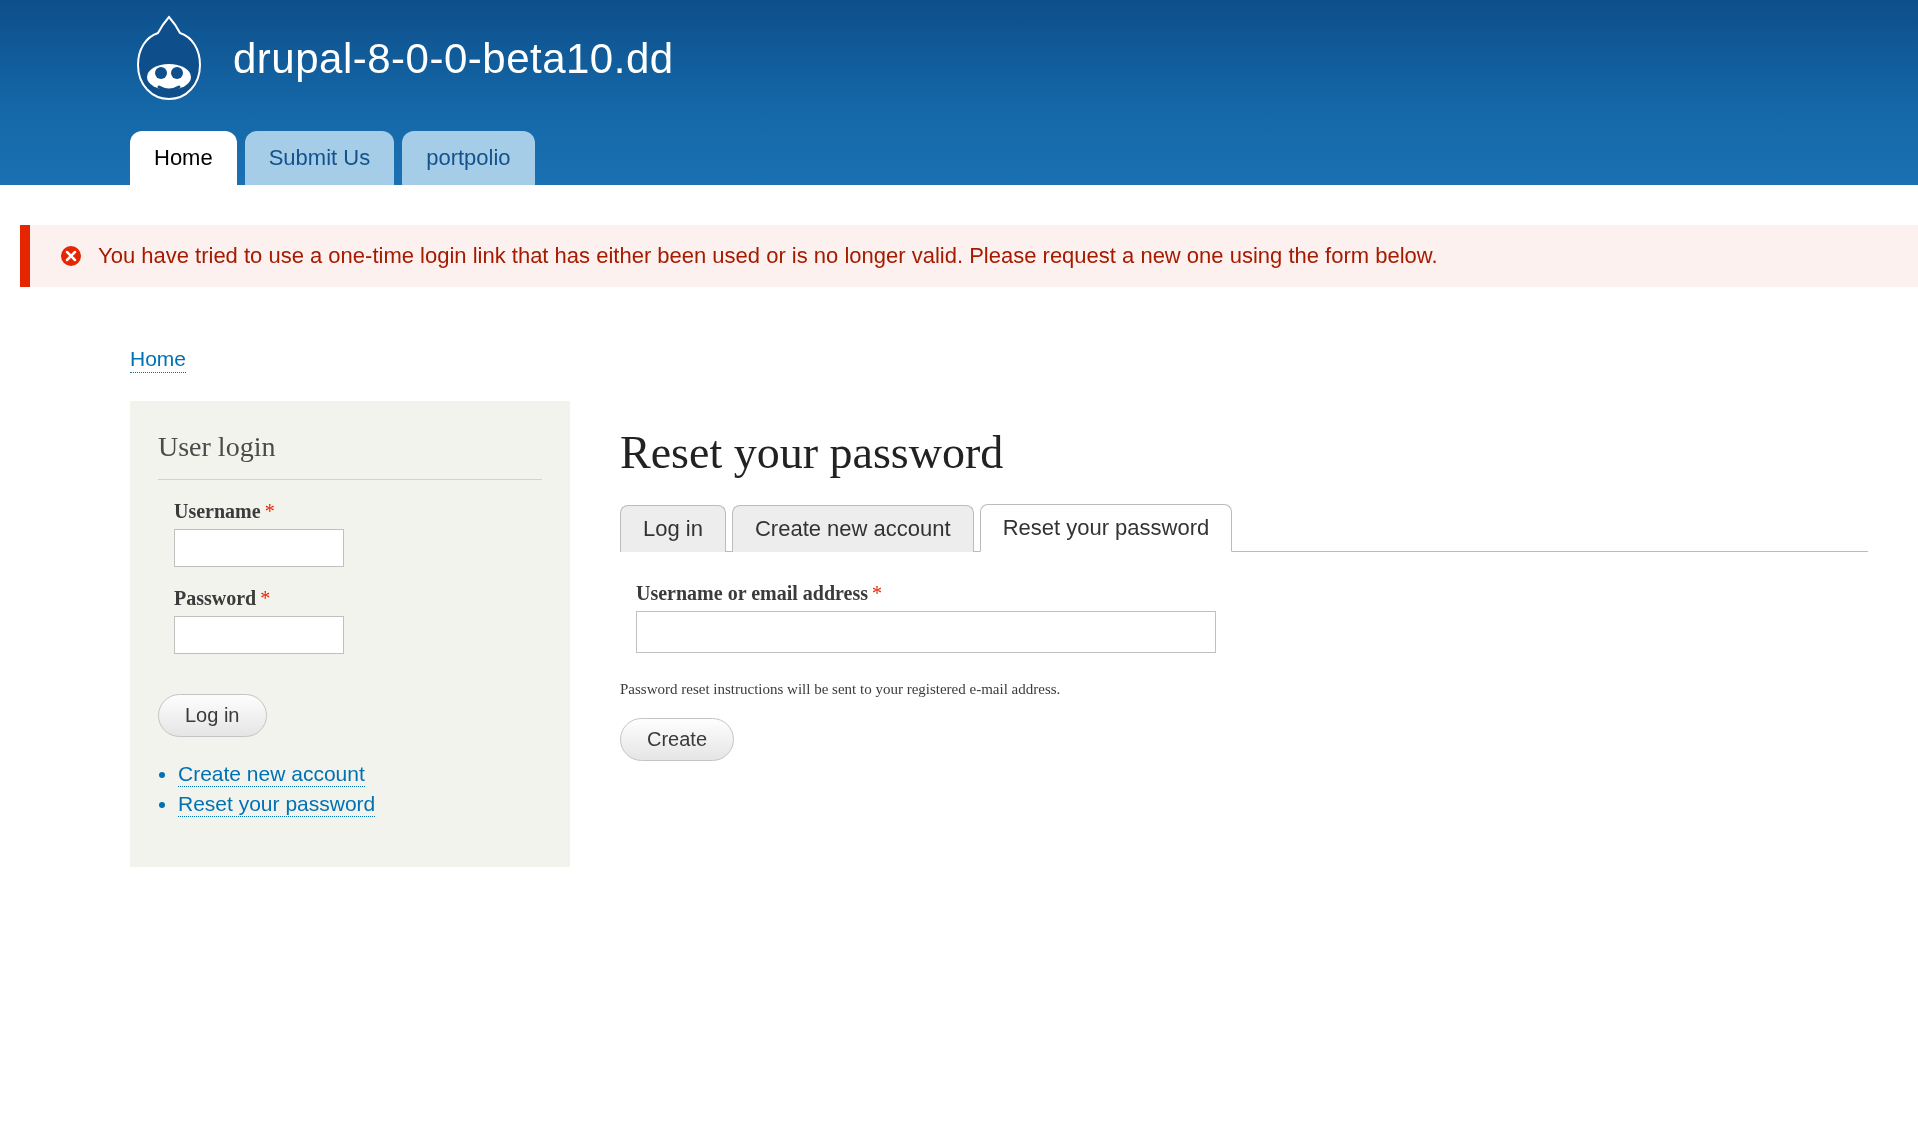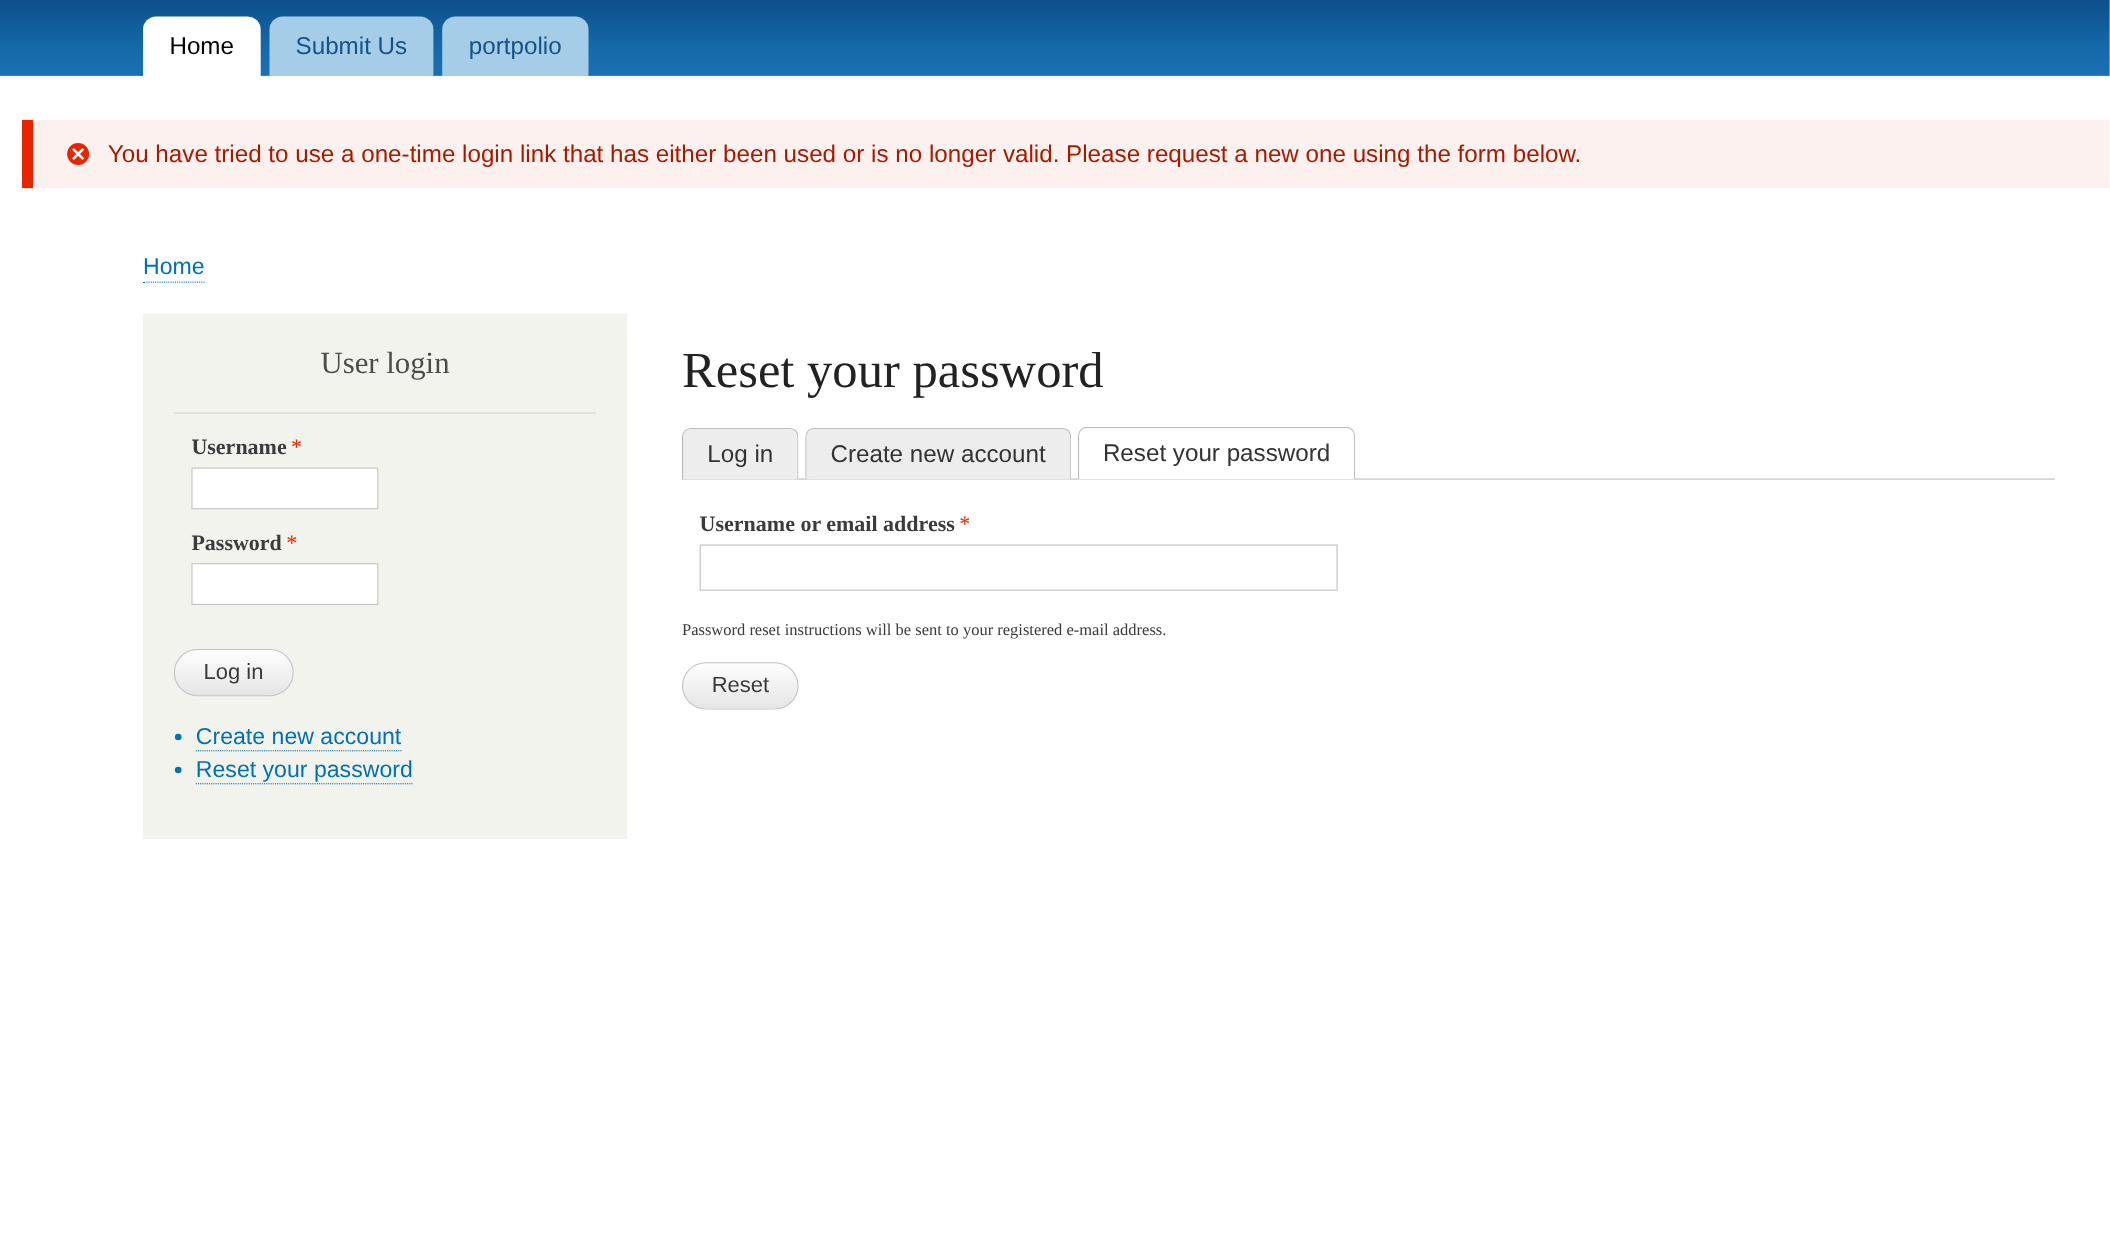--- a/index.html
+++ b/index.html
@@ -108,22 +108,21 @@
       padding: 30px 28px 30px 28px;
       flex-shrink: 0;
     }
     .sidebar-title {
       font-family: Georgia, serif;
       font-size: 28px;
       font-weight: 400;
       color: #4b4b4b;
       margin: 0 0 6px 0;
       border-bottom: 1px solid #d4d4c8;
-      padding-bottom: 28px;
-      text-align: center;
+      padding-bottom: 16px;
     }
     .form-item {
       margin: 20px 16px;
     }
     .form-label {
       display: block;
       font-family: Georgia, serif;
       font-size: 20px;
       font-weight: bold;
       color: #3b3b3b;
@@ -223,20 +222,32 @@
       font-size: 15px;
       color: #3b3b3b;
       margin-top: 28px;
     }
   </style>
 </head>
 <body>
 
 <div class="header">
   <div class="header-inner">
+    <div class="logo-row">
+      <div class="logo">
+        <svg viewBox="0 0 78 88" width="78" height="88">
+          <path d="M39 2 C39 2 46 10 50 18 C62 22 70 34 70 50 C70 70 56 84 39 84 C22 84 8 70 8 50 C8 34 16 22 28 18 C32 10 39 2 39 2 Z" fill="#0e4f8b" stroke="#fff" stroke-width="2"></path>
+          <ellipse cx="39" cy="62" rx="22" ry="13" fill="#fff"></ellipse>
+          <circle cx="31" cy="58" r="6" fill="#0e4f8b"></circle>
+          <circle cx="47" cy="58" r="6" fill="#0e4f8b"></circle>
+          <path d="M29 72 Q39 78 49 72" fill="none" stroke="#0e4f8b" stroke-width="3" stroke-linecap="round"></path>
+        </svg>
+      </div>
+      <h1 class="site-name">drupal-8-0-0-beta10.dd</h1>
+    </div>
     <div class="nav-tabs">
       <a class="nav-tab active">Home</a>
       <a class="nav-tab">Submit Us</a>
       <a class="nav-tab">portpolio</a>
     </div>
   </div>
 </div>
 
 <div class="message-error">
   <span class="error-icon">
@@ -290,15 +301,15 @@
 
     <div class="form-item">
       <label class="form-label">
         <span>Username or email address</span><span class="required-mark">*</span>
       </label>
       <input type="text" class="form-input-wide" style="">
     </div>
 
     <div class="help-text">Password reset instructions will be sent to your registered e-mail address.</div>
 
-    <button class="btn">Reset</button>
+    <button class="btn">Create</button>
   </main>
 </div>
 
 </body></html>

